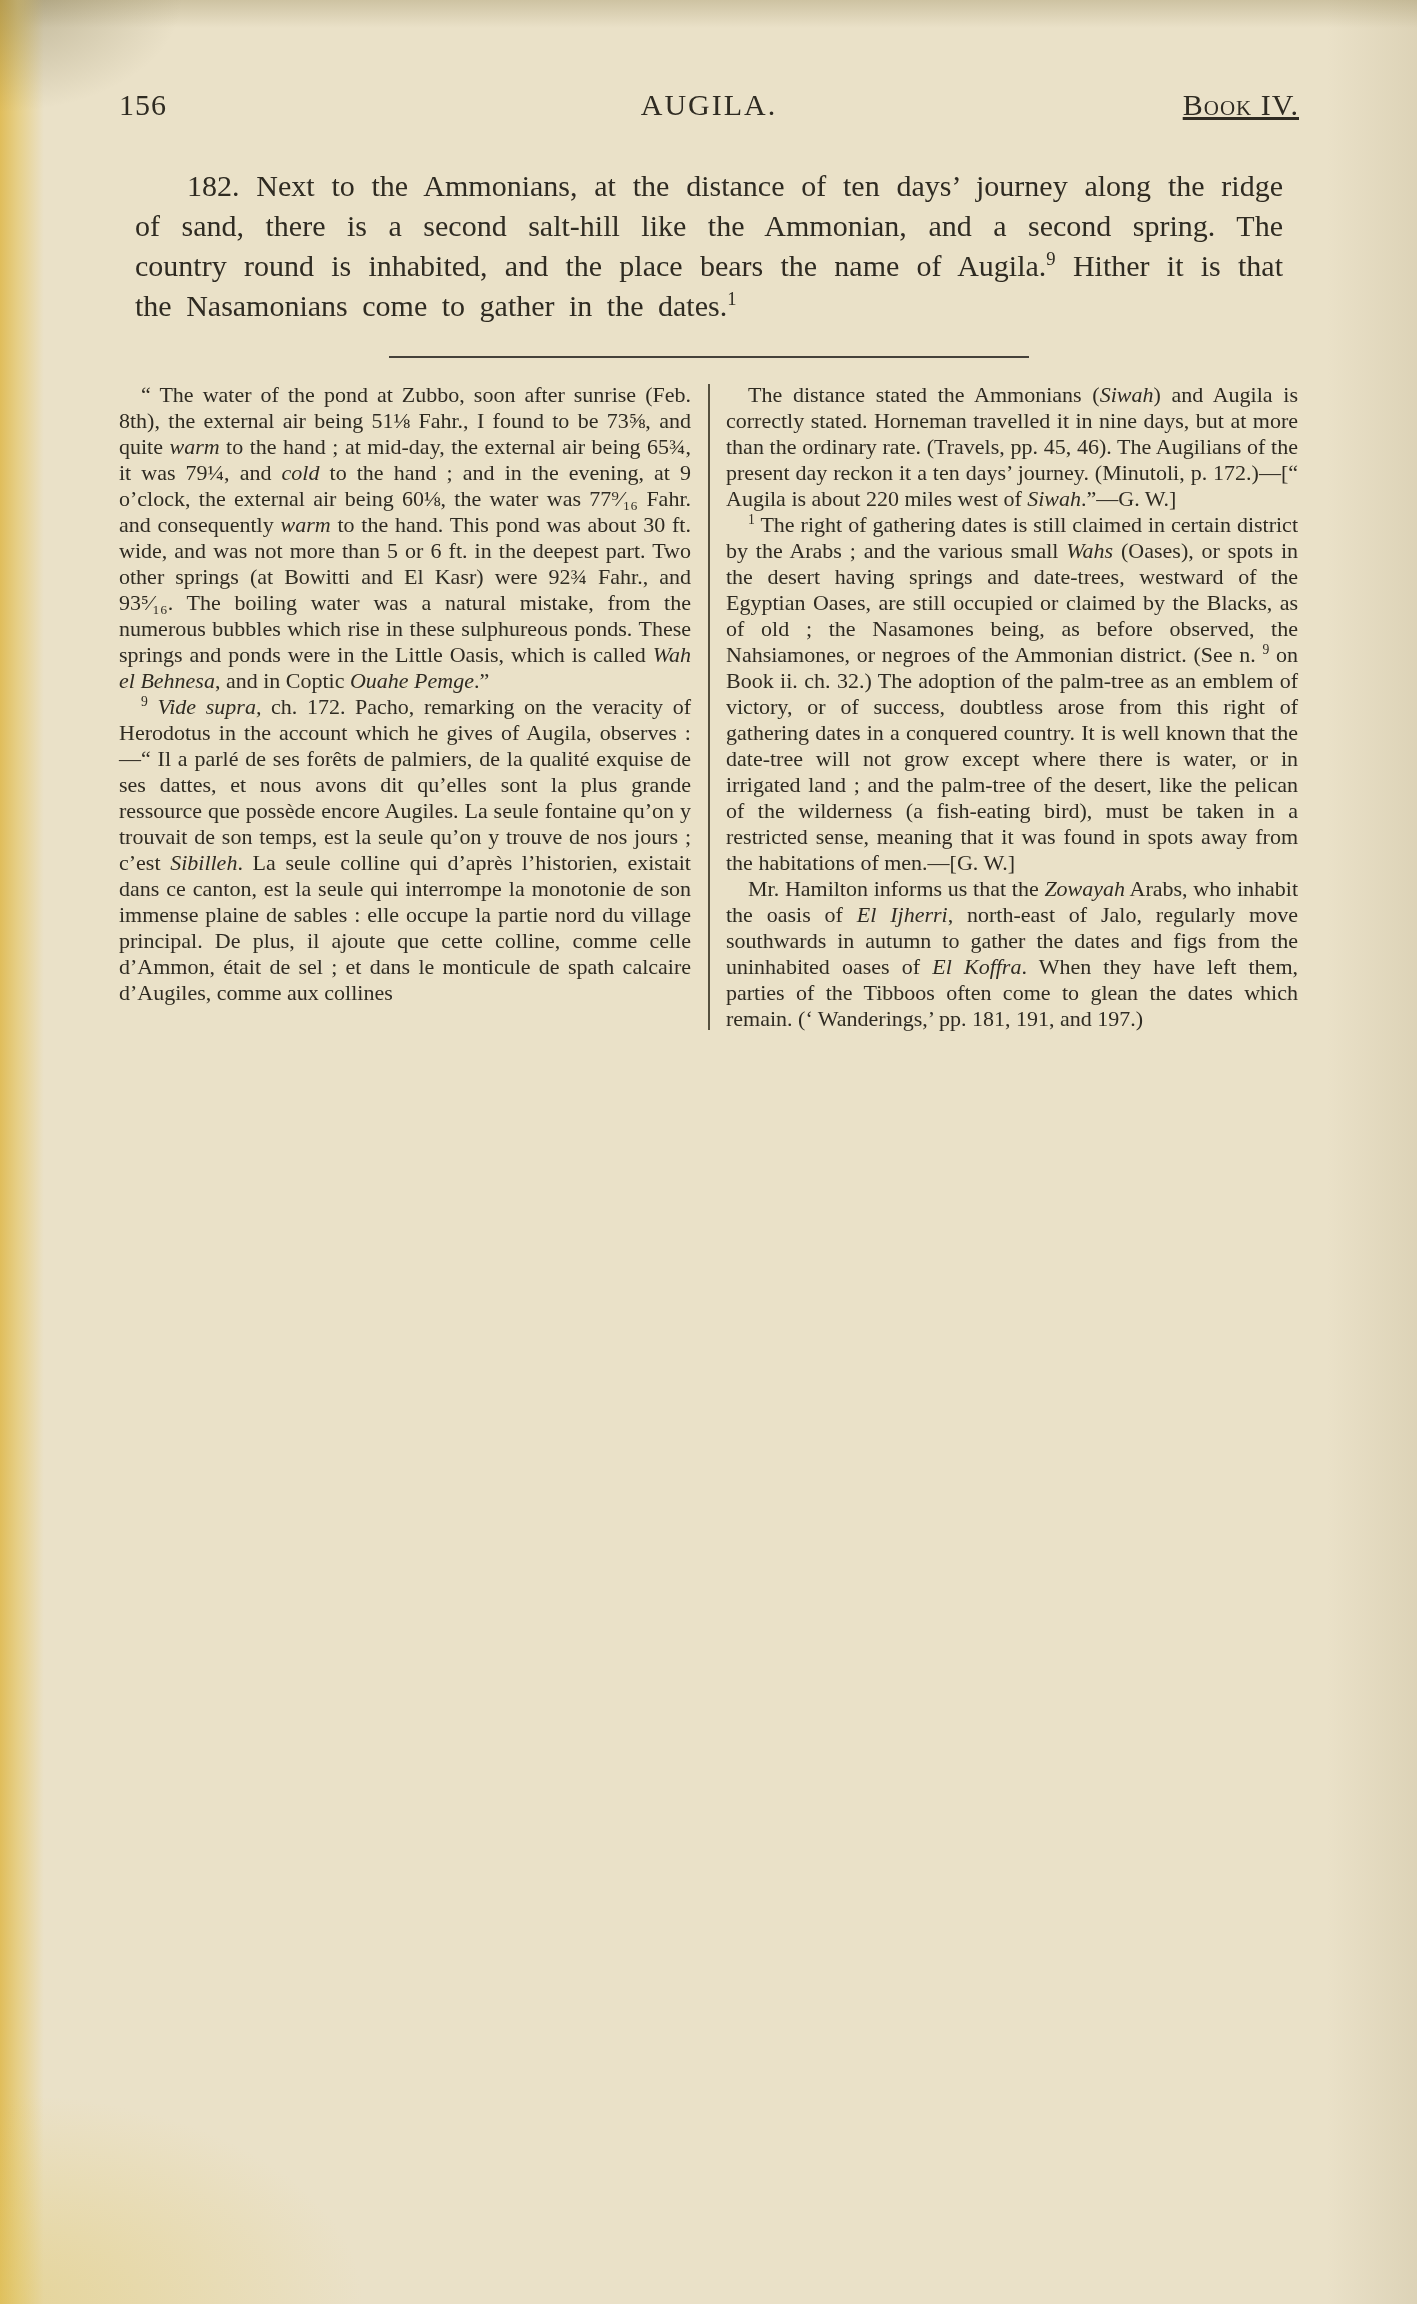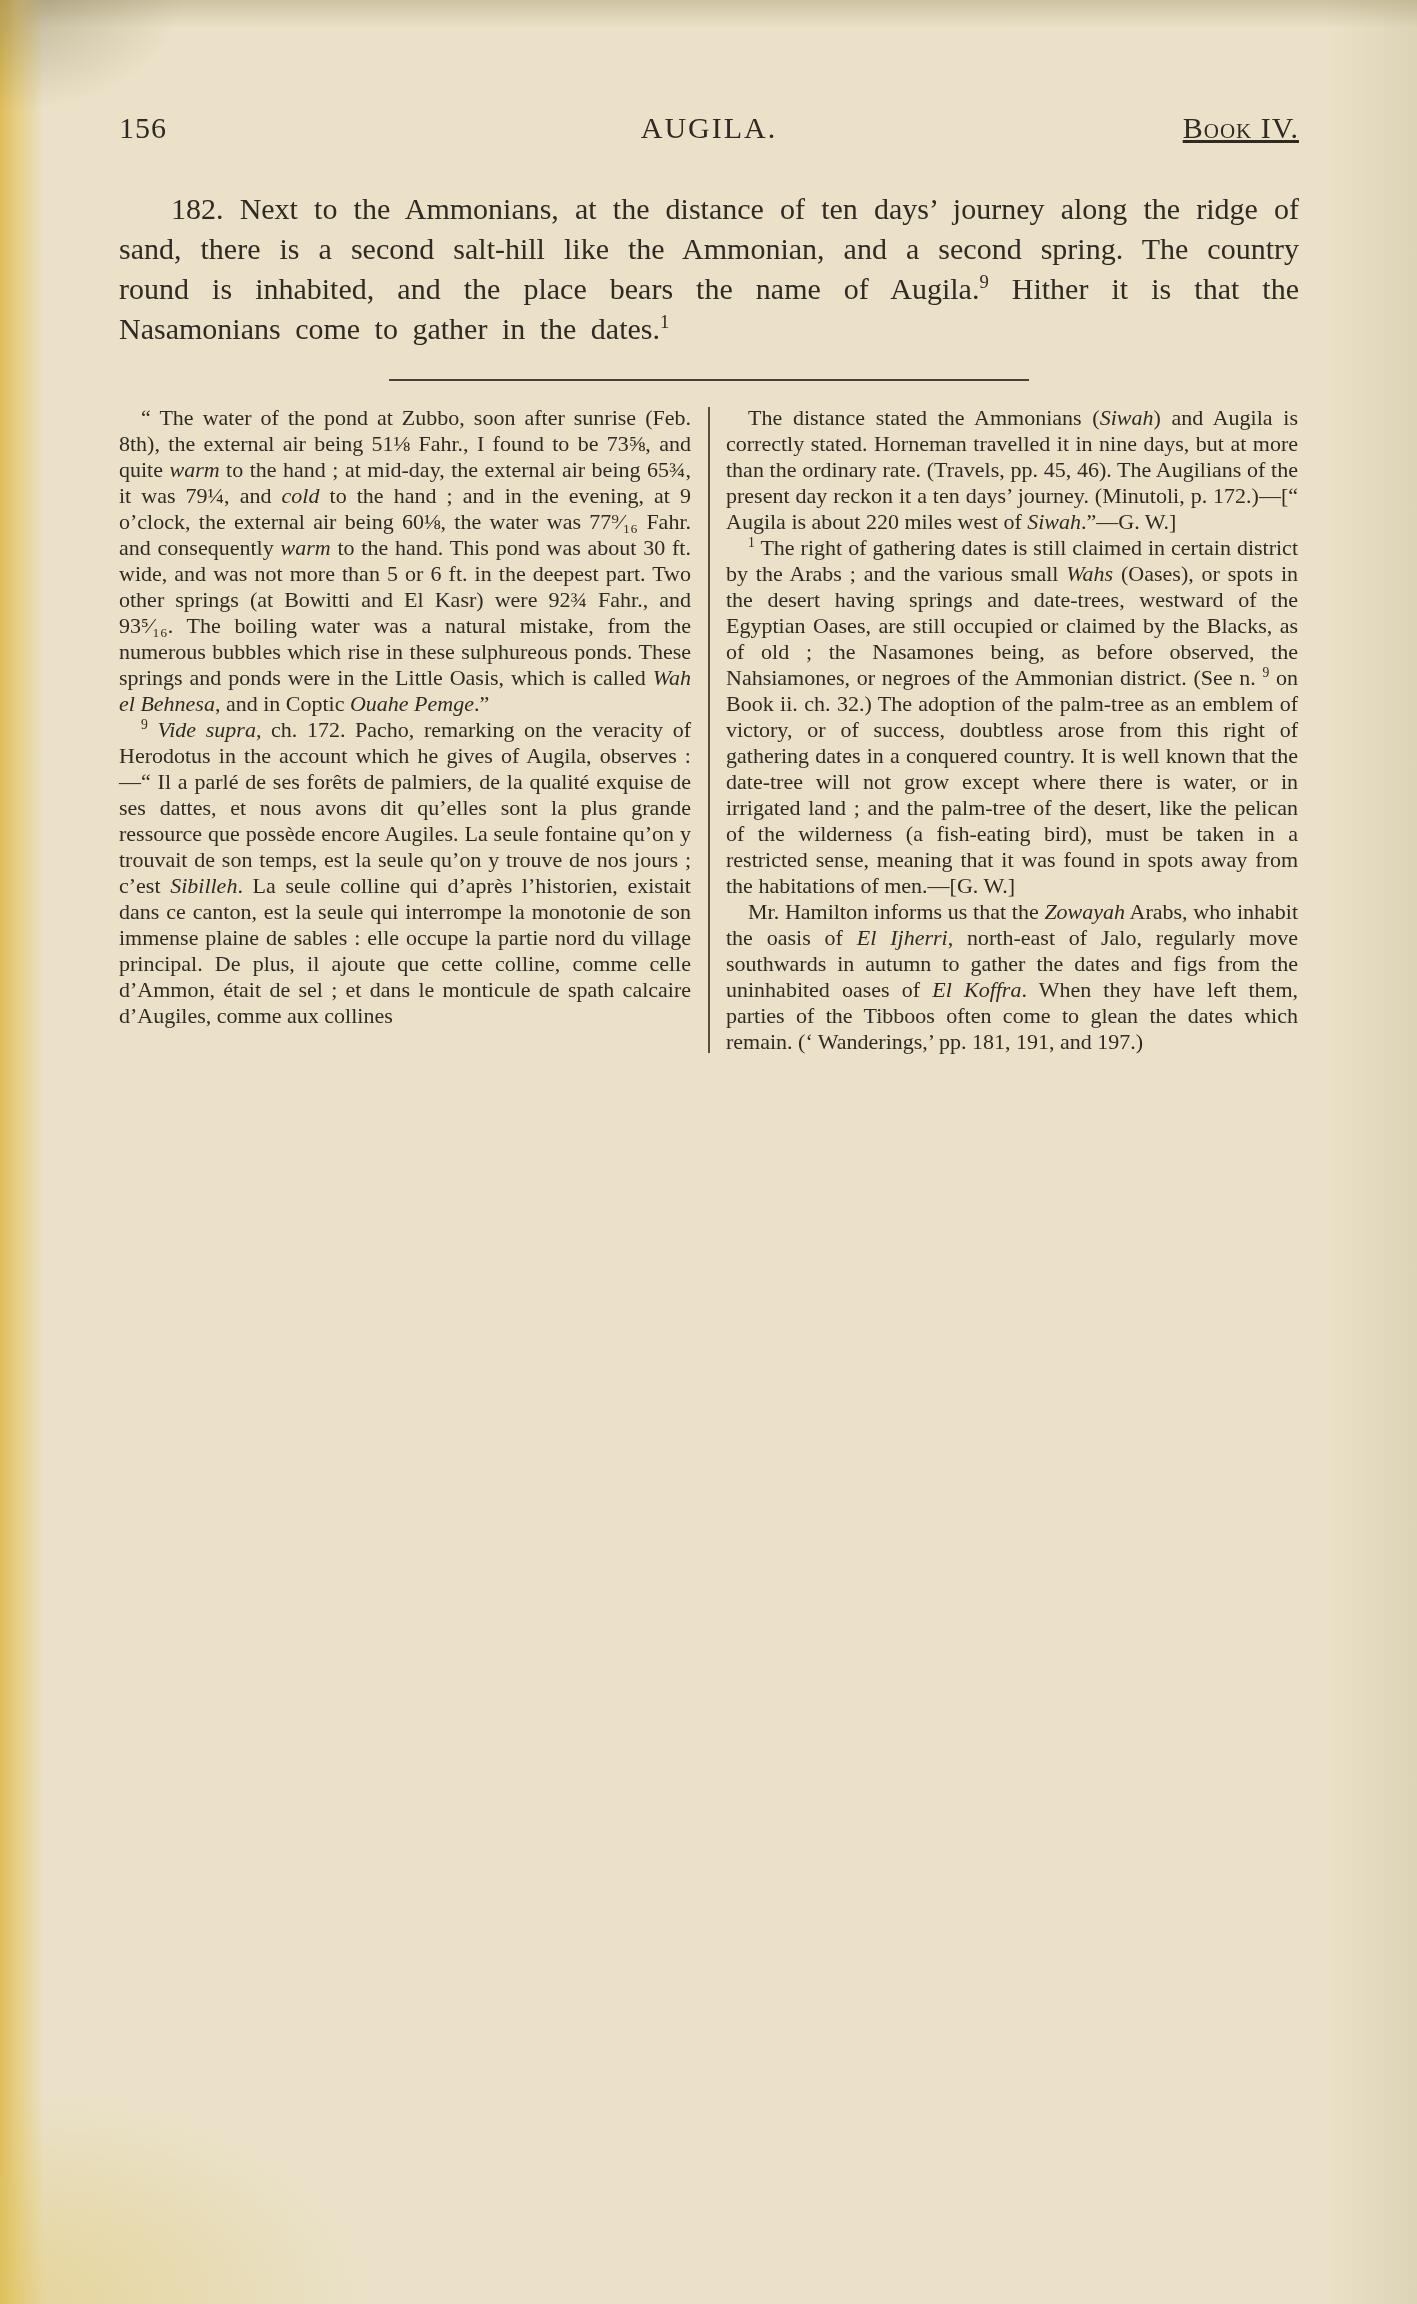--- a/index.html
+++ b/index.html
@@ -21,35 +21,35 @@
   }
   .corner-bl {
     position:absolute; left:0; bottom:0; width:520px; height:300px;
     background:radial-gradient(ellipse 520px 300px at 0% 100%, rgba(223,196,95,0.45), rgba(223,196,95,0) 70%);
   }
   .edge-top-left {
     position:absolute; left:0; top:0; width:260px; height:160px;
     background:radial-gradient(ellipse 260px 160px at 0% 0%, rgba(105,95,55,0.35), rgba(105,95,55,0) 70%);
   }
   .content {
-    position:absolute; left:119px; top:111px; width:1180px;
+    position:absolute; left:119px; top:88px; width:1180px;
   }
   .header {
     display:grid; grid-template-columns:1fr auto 1fr; align-items:baseline;
     font-size:30px;
   }
   .header .pagenum { justify-self:start; letter-spacing:1px; }
   .header .title   { justify-self:center; letter-spacing:2px; }
   .header .book    { justify-self:end; font-variant:small-caps; letter-spacing:1px;text-decoration:underline; }
   .main-text {
     margin-top:44px;
     font-size:30px; line-height:40px;
     text-align:justify; word-spacing:7px;
   }
-  .main-text p { margin:0; text-indent:52px; }
+  .main-text p { margin:16px; text-indent:52px; }
   .rule {
     width:640px; margin:30px auto 24px auto;
     border:0; border-top:2px solid #45413a;
   }
   .footnotes {
     display:flex; align-items:stretch;
     font-size:22px; line-height:26px;
     text-align:justify;
   }
   .col { width:572px; }

